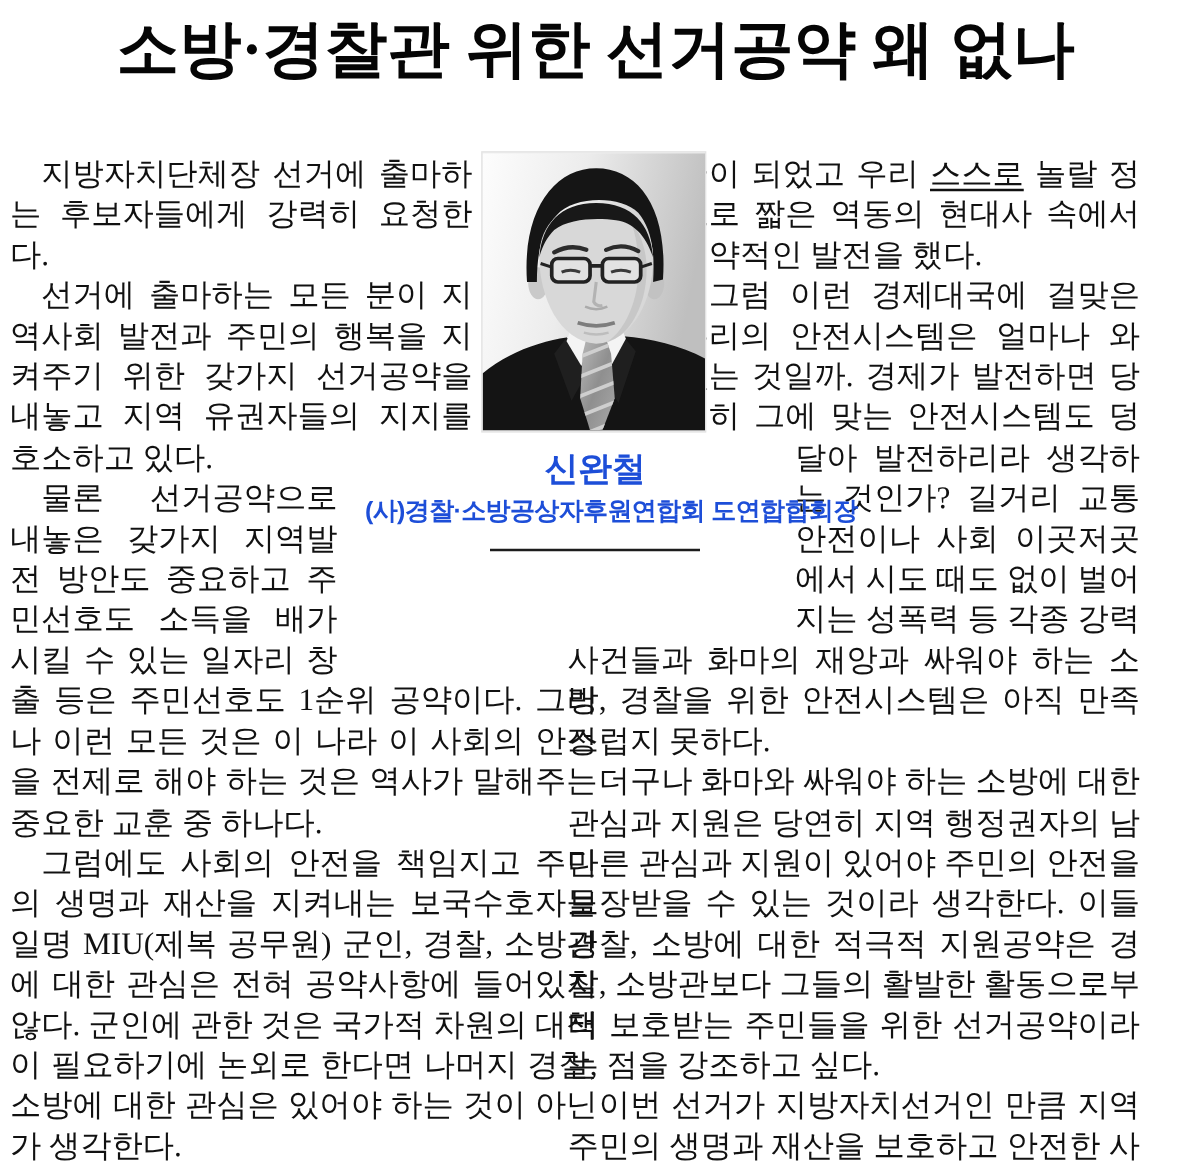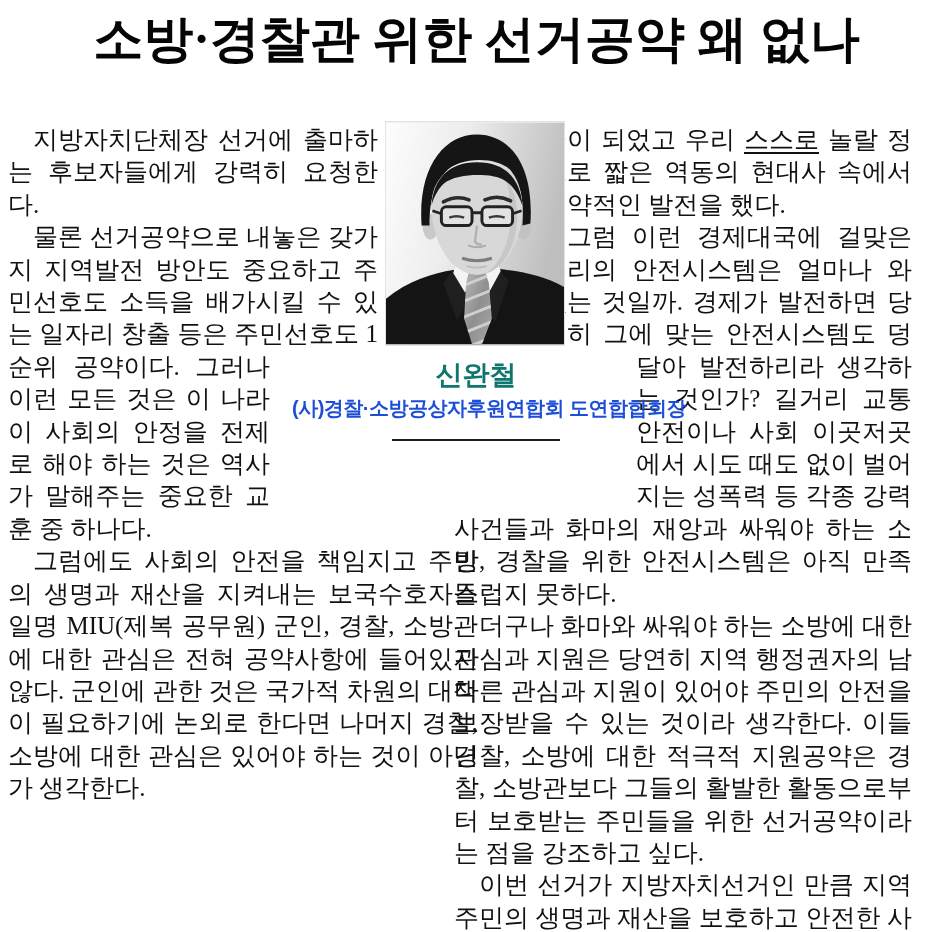--- a/index.html
+++ b/index.html
@@ -56,21 +56,21 @@
     box-sizing:border-box;
     overflow:hidden;
     background:#eeeeee;
   }
   .photo-frame svg{display:block;width:100%;height:100%;}
   .author-name{
     position:absolute;
     left:0;top:236px;width:368px;
     font-size:27px;font-weight:bold;
     font-family:"Liberation Serif","DejaVu Serif",serif;
-    color:#0f766e;
+    color:#1d4ed8;
     margin:0;
   }
   .author-affiliation{
     position:absolute;
     left:0;top:274px;width:368px;
     font-size:20px;font-weight:bold;
     letter-spacing:-0.5px;
     font-family:"Liberation Sans","DejaVu Sans",sans-serif;
     color:#1d4ed8;
     white-space:nowrap;
@@ -87,20 +87,21 @@
 <body>
 
 <div class="page">
 
   <h1 class="headline">소방·경찰관 위한 선거공약 왜 없나</h1>
 
   <div class="col col-left">
     <div class="spacer sp-photo-l"></div>
     <div class="spacer sp-caption-l"></div>
     <p>지방자치단체장 선거에 출마하는 후보자들에게 강력히 요청한다.</p>
+    <p>선거에 출마하는 모든 분이 지역사회 발전과 주민의 행복을 지켜주기 위한 갖가지 선거공약을 내놓고 지역 유권자들의 지지를 호소하고 있다.</p>
     <p>물론 선거공약으로 내놓은 갖가지 지역발전 방안도 중요하고 주민선호도 소득을 배가시킬 수 있는 일자리 창출 등은 주민선호도 1순위 공약이다. 그러나 이런 모든 것은 이 나라 이 사회의 안정을 전제로 해야 하는 것은 역사가 말해주는 중요한 교훈 중 하나다.</p>
     <p>그럼에도 사회의 안전을 책임지고 주민의 생명과 재산을 지켜내는 보국수호자들 일명 MIU(제복 공무원) 군인, 경찰, 소방관에 대한 관심은 전혀 공약사항에 들어있지 않다. 군인에 관한 것은 국가적 차원의 대책이 필요하기에 논외로 한다면 나머지 경찰, 소방에 대한 관심은 있어야 하는 것이 아닌가 생각한다.</p>
 
   </div>
 
   <div class="col col-right">
     <div class="spacer sp-photo-r"></div>
     <div class="spacer sp-caption-r"></div>
     <p class="cont"><span>국이 되었고 우리 </span><span class="u-text">스스로</span><span> 놀랄 정도로 짧은 역동의 현대사 속에서 비약적인 발전을 했다.</span></p>
     <p>그럼 이런 경제대국에 걸맞은 우리의 안전시스템은 얼마나 와 있는 것일까. 경제가 발전하면 당연히 그에 맞는 안전시스템도 덩달아 발전하리라 생각하는 것인가? 길거리 교통안전이나 사회 이곳저곳에서 시도 때도 없이 벌어지는 성폭력 등 각종 강력사건들과 화마의 재앙과 싸워야 하는 소방, 경찰을 위한 안전시스템은 아직 만족스럽지 못하다.</p>

